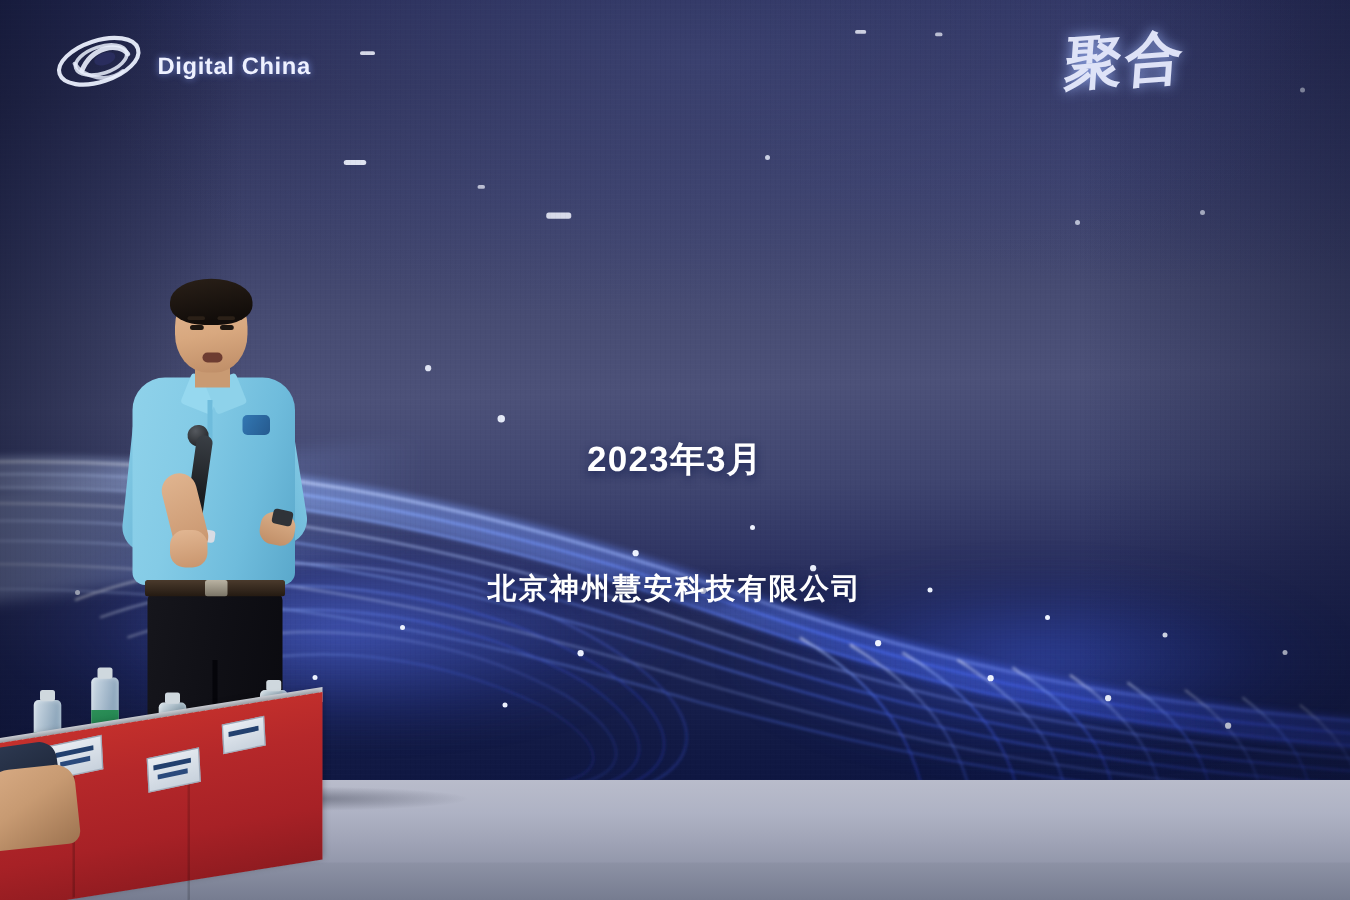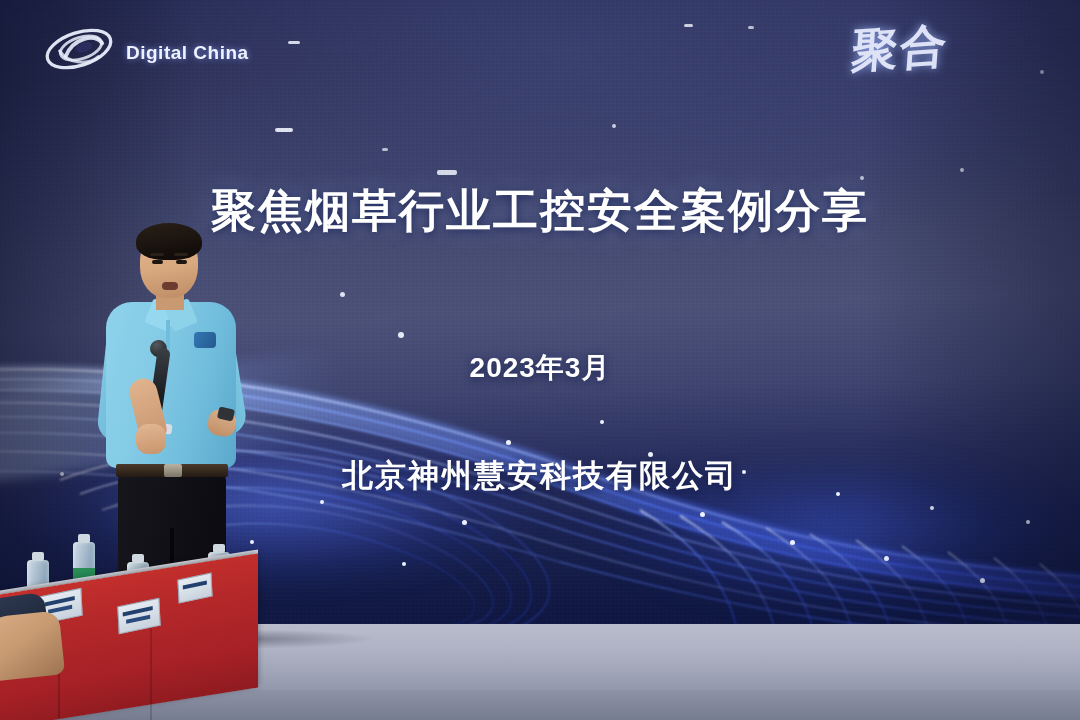--- a/index.html
+++ b/index.html
@@ -90,21 +90,21 @@
     font-size:45px;font-weight:bold;color:#ffffff;letter-spacing:2px;
     text-shadow:0 2px 10px rgba(20,30,80,.9), 0 0 22px rgba(170,195,255,.35);
   }
   .slide-date{
     position:absolute;left:0;right:0;top:349px;text-align:center;
     font-size:28px;font-weight:bold;color:#ffffff;letter-spacing:1px;
     text-shadow:0 2px 8px rgba(20,30,80,.85);
   }
   .slide-company{
     position:absolute;left:0;right:0;top:455px;text-align:center;
-    font-size:31px;font-weight:bold;color:#ffffff;letter-spacing:2px;
+    font-size:23px;font-weight:bold;color:#ffffff;letter-spacing:2px;
     text-shadow:0 2px 9px rgba(15,25,75,.9);
   }
 
   
   .floor{
     position:absolute;left:0;top:624px;width:1080px;height:96px;
     background:linear-gradient(180deg,#b9bccb 0%,#aeb2c4 28%,#9fa3b6 52%,#8e93a7 76%,#7e8395 100%);
   }
   .floor-seam{
     position:absolute;left:0;top:690px;width:1080px;height:30px;
@@ -369,21 +369,20 @@
       </span>
       <span class="words">
         <span class="logo-en">Digital China</span>
       </span>
     </div>
 
     <div class="slogan">
       <div class="slogan-big">聚合</div>
     </div>
 
-    <div class="slide-title">聚焦烟草行业工控安全案例分享</div>
     <div class="slide-date">2023年3月</div>
     <div class="slide-company">北京神州慧安科技有限公司</div>
   </div>
 
   <div class="floor"></div>
   <div class="floor-seam"></div>
   <div class="floor-shadow"></div>
 
   <div class="speaker">
     <div class="sp-legs"></div>

